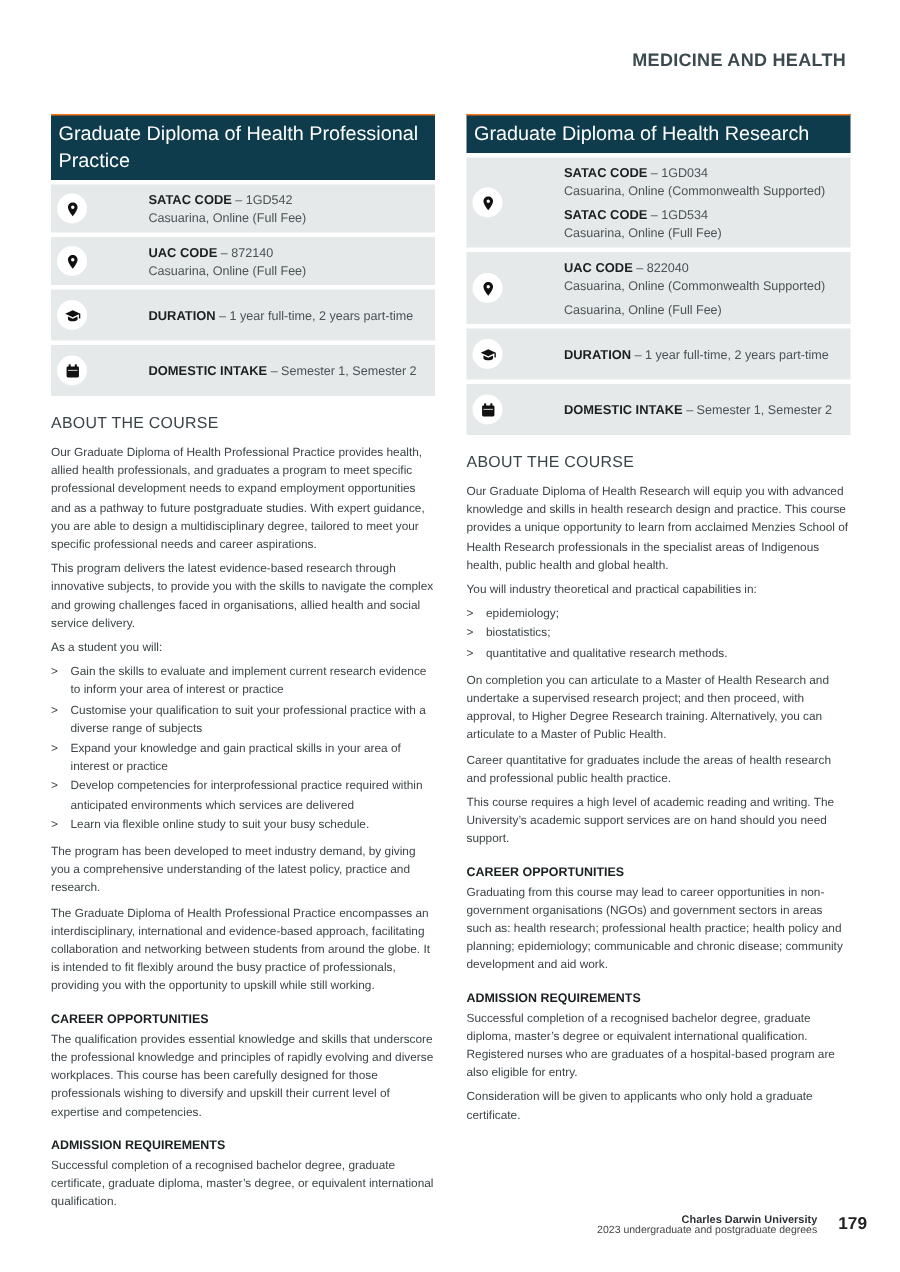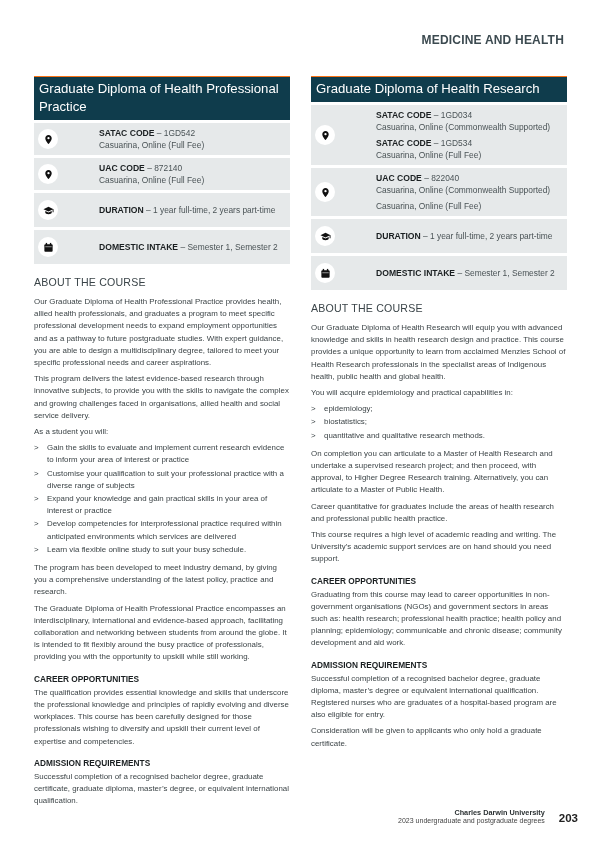--- a/index.html
+++ b/index.html
@@ -35,21 +35,21 @@
     font-size:10.6px; font-weight:normal; color:#3a4448; margin:12px 0 8px 0; letter-spacing:0.2px;
   }
   p.body { font-size:7.9px; line-height:12.2px; margin:0 0 4px 0; color:#3c4447; }
   ul.chev { list-style:none; margin:0 0 6px 0; padding:0; }
   ul.chev li {
     font-size:7.9px; line-height:12.2px; color:#3c4447; position:relative; padding-left:13px; margin-bottom:1px;
   }
   ul.chev li .mark { position:absolute; left:0; top:0; }
   h3.sub { font-size:8.3px; font-weight:bold; color:#1a1f21; margin:10px 0 3px 0; }
   .footer {
-    position:absolute; right:22px; top:808px; display:flex; align-items:flex-end;
+    position:absolute; right:22px; top:808px; display:flex; align-items:center;
   }
   .footer .txt { text-align:right; margin-right:14px; }
   .footer .uni { font-size:7.3px; font-weight:bold; color:#2b3133; }
   .footer .sub { font-size:7px; color:#444; }
   .footer .page { font-size:11.5px; font-weight:bold; color:#222; }
 </style>
 </head>
 <body>
 
 <div class="section-tag">MEDICINE AND HEALTH</div>
@@ -183,35 +183,35 @@
           <rect x="5" y="10" width="14" height="1.2" fill="#fff"></rect>
         </svg>
     </span>
     <div class="info-text">
       <span class="lbl">DOMESTIC INTAKE</span><span> – Semester 1, Semester 2</span>
     </div>
   </div>
 
   <h2 class="about">ABOUT THE COURSE</h2>
   <p class="body">Our Graduate Diploma of Health Research will equip you with advanced knowledge and skills in health research design and practice. This course provides a unique opportunity to learn from acclaimed Menzies School of Health Research professionals in the specialist areas of Indigenous health, public health and global health.</p>
-  <p class="body">You will acquire epidemiology and practical capabilities in:</p>
+  <p class="body">You will industry theoretical and practical capabilities in:</p>
   <ul class="chev">
     <li><span class="mark">&gt;</span><span>epidemiology;</span></li>
     <li><span class="mark">&gt;</span><span>biostatistics;</span></li>
     <li><span class="mark">&gt;</span><span>quantitative and qualitative research methods.</span></li>
   </ul>
   <p class="body">On completion you can articulate to a Master of Health Research and undertake a supervised research project; and then proceed, with approval, to Higher Degree Research training. Alternatively, you can articulate to a Master of Public Health.</p>
   <p class="body">Career quantitative for graduates include the areas of health research and professional public health practice.</p>
   <p class="body">This course requires a high level of academic reading and writing. The University’s academic support services are on hand should you need support.</p>
   <h3 class="sub">CAREER OPPORTUNITIES</h3>
   <p class="body">Graduating from this course may lead to career opportunities in non-government organisations (NGOs) and government sectors in areas such as: health research; professional health practice; health policy and planning; epidemiology; communicable and chronic disease; community development and aid work.</p>
   <h3 class="sub">ADMISSION REQUIREMENTS</h3>
   <p class="body">Successful completion of a recognised bachelor degree, graduate diploma, master’s degree or equivalent international qualification. Registered nurses who are graduates of a hospital-based program are also eligible for entry.</p>
   <p class="body">Consideration will be given to applicants who only hold a graduate certificate.</p>
 </div>
 
 <div class="footer">
   <div class="txt">
     <div class="uni">Charles Darwin University</div>
     <div class="sub">2023 undergraduate and postgraduate degrees</div>
   </div>
-  <div class="page">203</div>
+  <div class="page">179</div>
 </div>
 
 </body></html>

